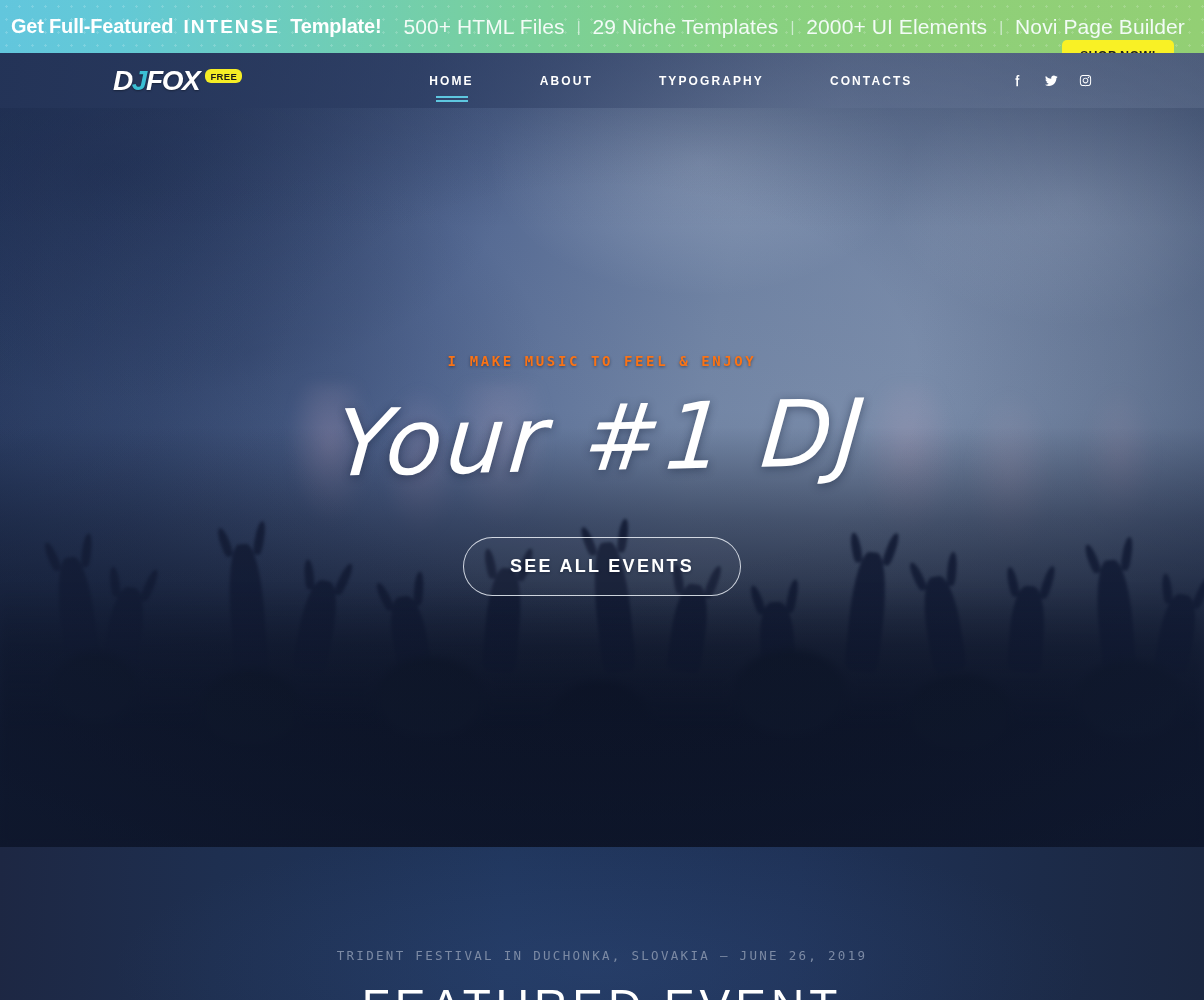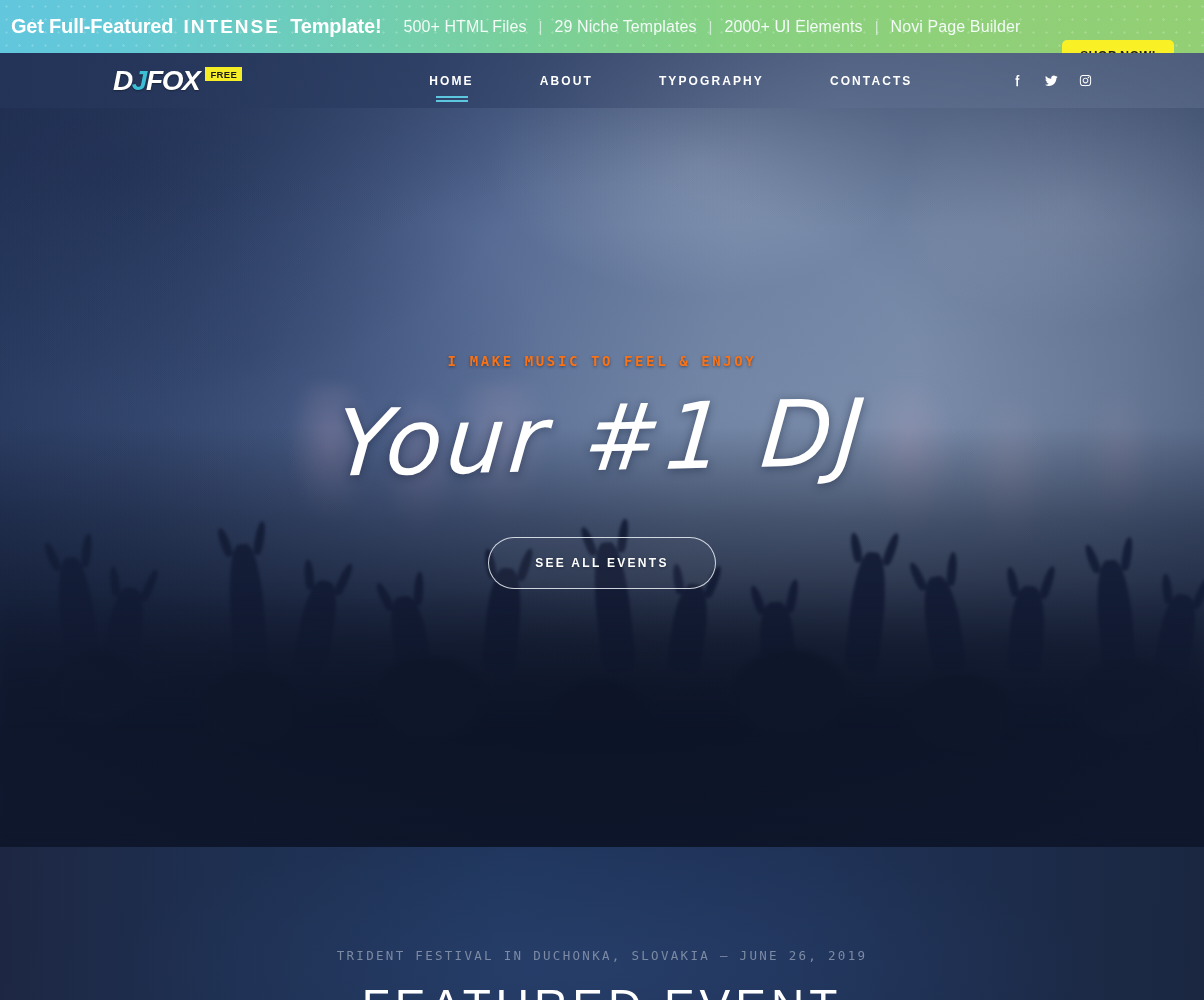--- a/index.html
+++ b/index.html
@@ -44,21 +44,21 @@
   }
   .promo-list{
     display:flex;
     align-items:center;
     margin-left:22px;
     position:relative; z-index:2;
     white-space:nowrap;
   }
   .promo-item{
     color:#f2fbf6;
-    font-size:16px;
+    font-size:21px;
     font-weight:400;
     letter-spacing:.1px;
   }
   .promo-sep{
     color:#e6f6ec;
     opacity:.75;
     font-size:15px;
     padding:0 12px;
   }
   .shop-now{
@@ -161,21 +161,21 @@
   
   .navbar{
     position:absolute; top:0; left:0; right:0;
     height:55px;
     display:flex;
     align-items:center;
     z-index:20;
     background:linear-gradient(90deg, rgba(36,52,88,.92) 0%, rgba(45,62,100,.78) 35%, rgba(96,112,145,.42) 70%, rgba(112,128,158,.30) 100%);
   }
   .logo{
-    display:flex; align-items:flex-start;
+    display:flex; align-items:center;
     margin-left:113px;
     gap:6px;
     cursor:pointer;
   }
   .logo-text{
     font-size:28px;
     font-weight:bold;
     font-style:italic;
     color:#ffffff;
     letter-spacing:-1.4px;
@@ -183,21 +183,21 @@
     text-shadow:0 1px 2px rgba(0,0,0,.35);
   }
   .logo-text .j{ color:#3bbfd4; }
   .logo-free{
     background:#f5ed25;
     color:#1b1b1b;
     font-size:9.5px;
     font-weight:bold;
     letter-spacing:.4px;
     padding:2px 5px 1px;
-    border-radius:0;
+    border-radius:6px;
     margin-bottom:9px;
   }
   .nav-links{
     display:flex;
     align-items:flex-end;
     margin-left:160px;
     gap:12px;
   }
   .nav-link{
     position:relative;
@@ -262,21 +262,21 @@
     transform:skewX(-6deg) rotate(-1.2deg);
     text-shadow:0 2px 10px rgba(14,24,48,.45);
   }
   .btn-events{
     margin-top:52px;
     display:inline-block;
     border:1px solid rgba(236,241,248,.85);
     border-radius:40px;
     color:#ffffff;
     background:rgba(255,255,255,.03);
-    font-size:12px;
+    font-size:18px;
     font-weight:bold;
     letter-spacing:2.3px;
     padding:18px 46px;
     cursor:pointer;
     font-family:"Liberation Sans", sans-serif;
     text-shadow:0 1px 3px rgba(10,20,40,.45);
   }
 
   
   .featured{

